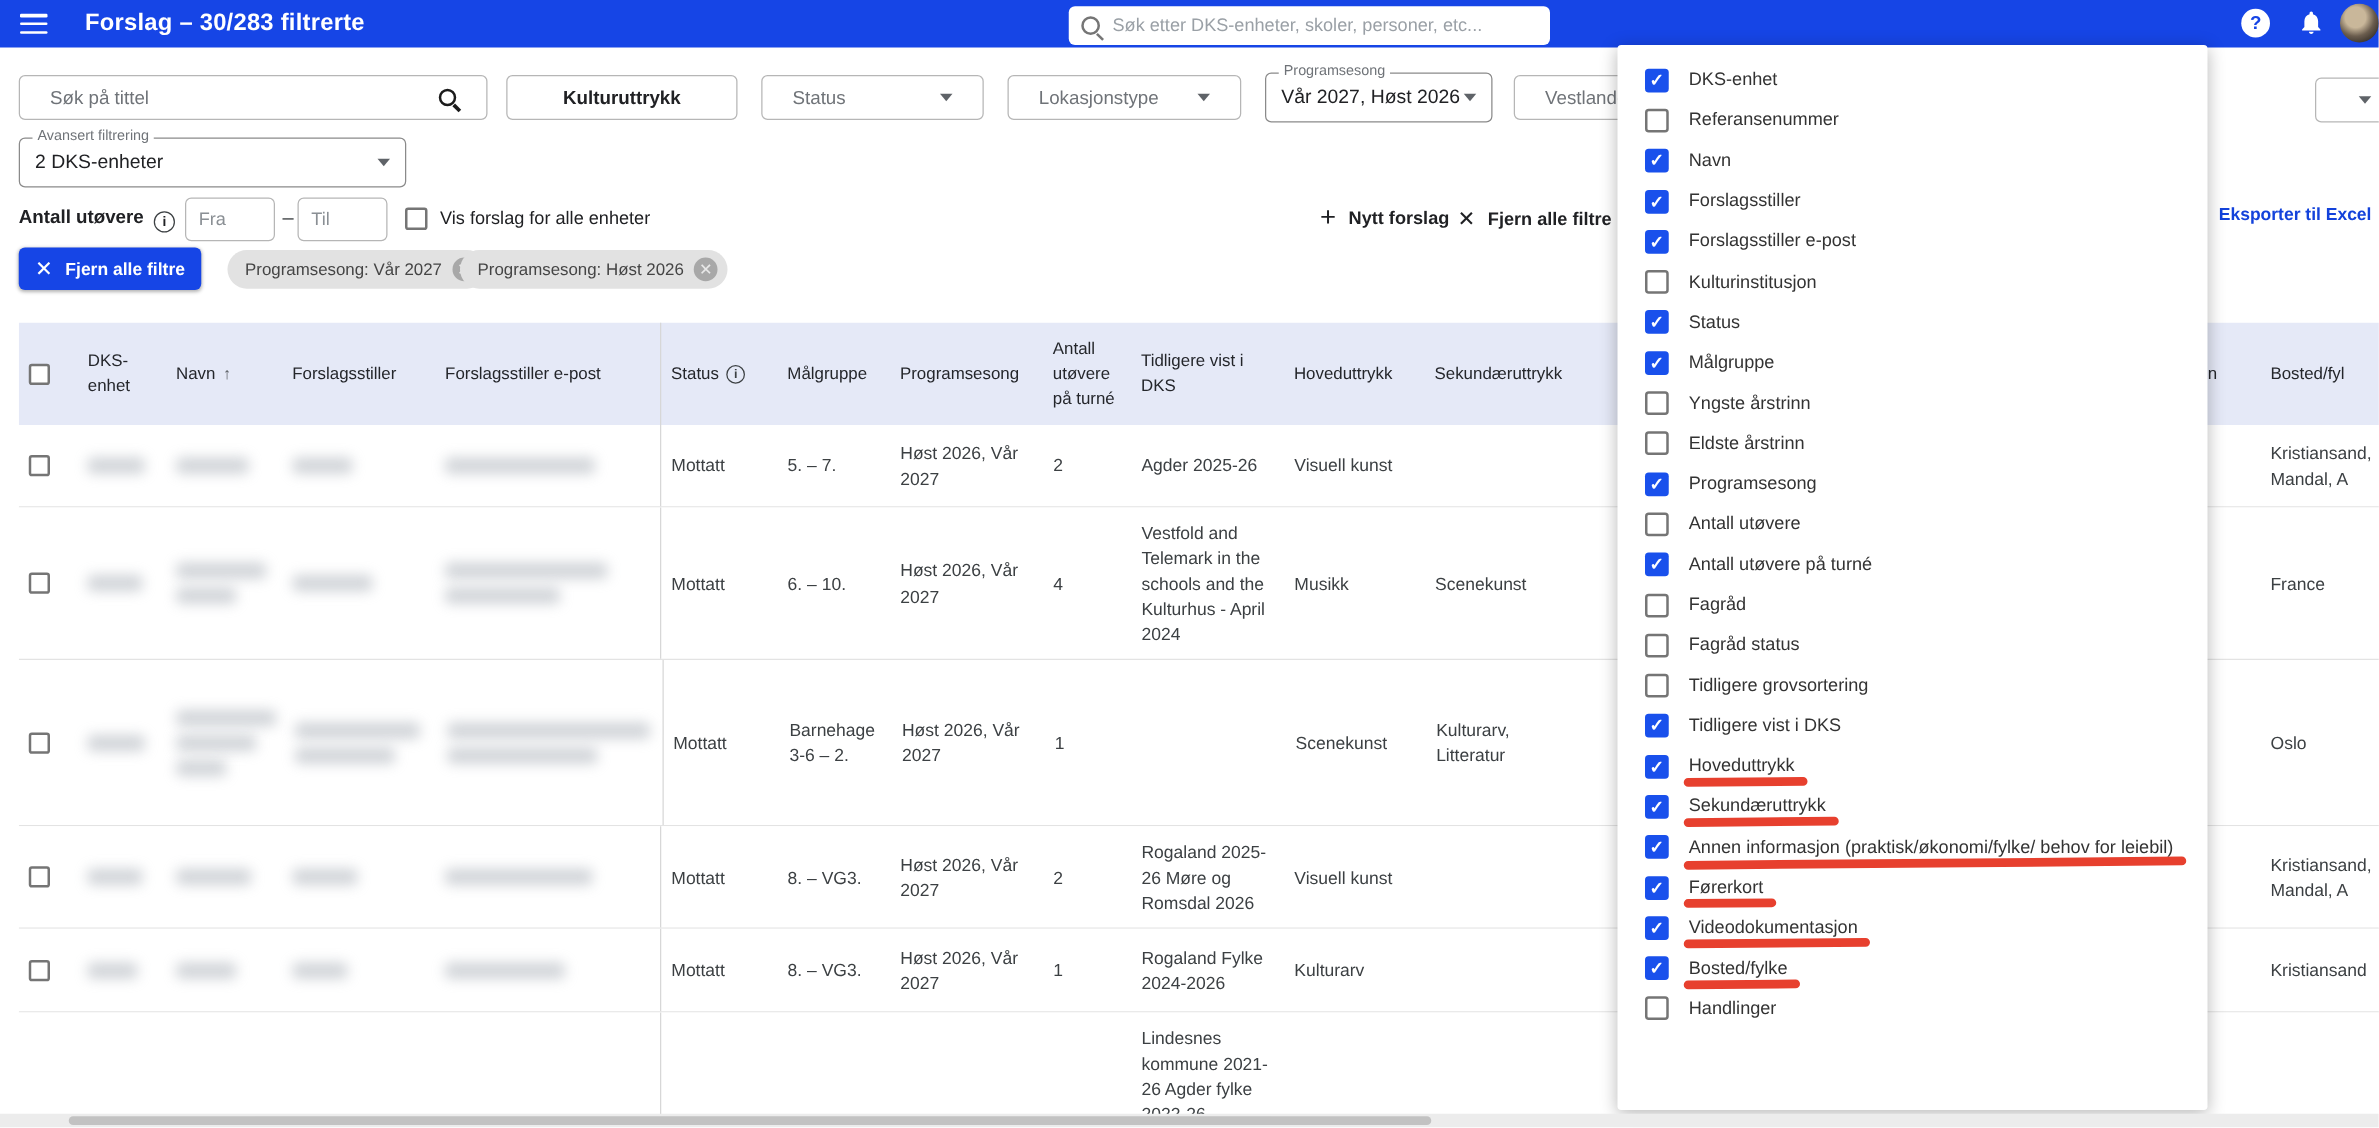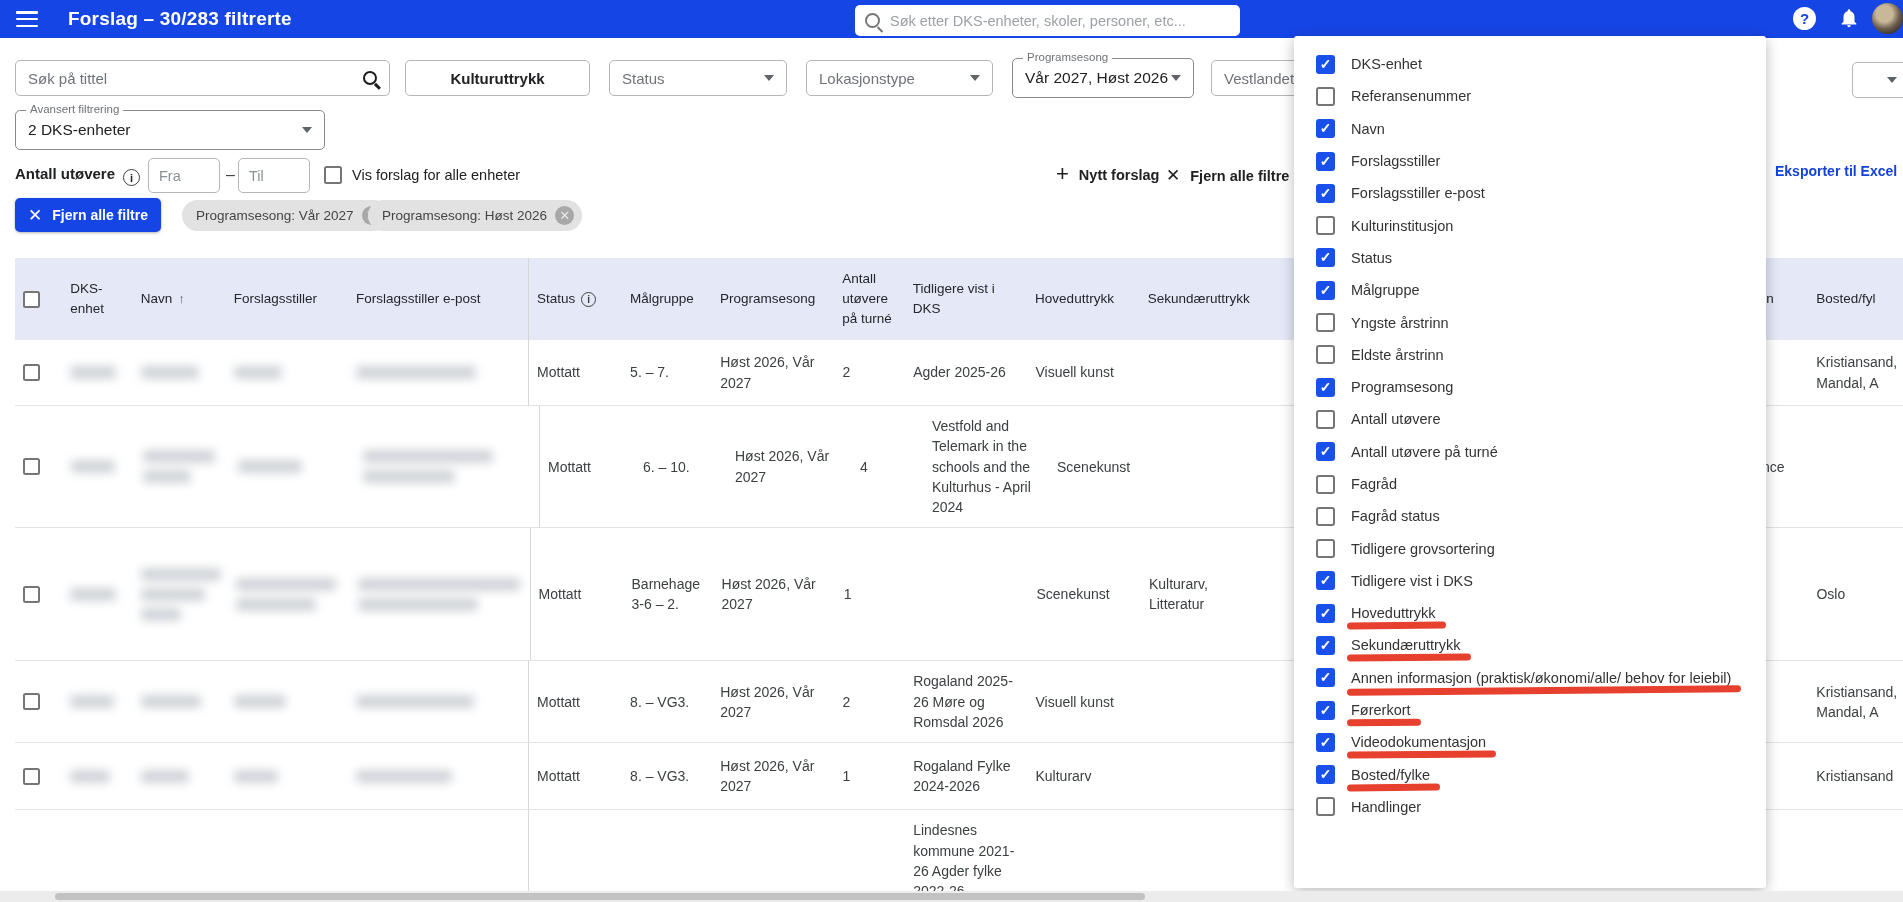--- a/index.html
+++ b/index.html
@@ -24,21 +24,21 @@
   .help-circle { position:absolute; left:1793px; top:7px; width:23px; height:23px; background:#fff;
                  border-radius:50%; color:#1645e6; font-weight:bold; font-size:15px; text-align:center;
                  line-height:23px; }
   .bell { position:absolute; left:1838px; top:7px; width:22px; height:22px; }
   .bell svg { width:22px; height:22px; fill:#fff; }
   .avatar { position:absolute; left:1872px; top:3px; width:31px; height:31px; border-radius:50%;
             background:radial-gradient(circle at 40% 35%, #c9b79a 0 30%, #6b5d4e 55%, #23201c 90%); }
 
   
   .field { position:absolute; height:36px; border:1px solid #b6b6b6; border-radius:5px; background:#fff;
-           display:flex; align-items:center; padding:0 12px; font-size:15px; }
+           display:flex; align-items:center; padding:0 24px; font-size:15px; }
   .field .lbl { color:#6f7378; }
   .caret { width:0; height:0; border-left:5px solid transparent; border-right:5px solid transparent;
            border-top:6px solid #5f6368; margin-left:auto; }
   .mag-black { width:14px; height:14px; border:2.5px solid #1b1b1b; border-radius:50%; position:relative;
                margin-left:auto; flex:none; }
   .mag-black:after { content:""; position:absolute; width:2.5px; height:7px; background:#1b1b1b;
                transform:rotate(-45deg); left:11px; top:10px; }
   .outlined { position:absolute; height:40px; border:1px solid #8a8a8a; border-radius:5px; background:#fff;
               display:flex; align-items:center; padding:0 12px; font-size:15.5px; }
   .outlined .float { position:absolute; top:-8px; left:10px; background:#fff; padding:0 4px;
@@ -297,20 +297,21 @@
             <div class="blobs">
               <div class="blob" style="width:130px;"></div>
               <div class="blob" style="width:92px;"></div>
             </div>
           </div>
           <div class="td" style="width:95px;">Mottatt</div>
           <div class="td" style="width:92px;">6. – 10.</div>
           <div class="td" style="width:125px;">Høst 2026, Vår 2027</div>
           <div class="td" style="width:72px;">4</div>
           <div class="td" style="width:125px;">Vestfold and Telemark in the schools and the Kulturhus - April 2024</div>
+          <div class="td" style="width:115px;">Musikk</div>
           <div class="td" style="width:120px;">Scenekunst</div>
           <div class="td" style="width:476px;"></div>
           <div class="td" style="width:88px;"></div>
           <div class="td" style="width:150px;">France</div>
         </div>
         <div class="trow" style="min-height: 133px;">
           <div class="td" style="width:48px;">
             <span class="cb" style="width:17px;height:17px;"></span>
           </div>
           <div class="td" style="width:72px;">
@@ -510,21 +511,21 @@
       <div class="pitem">
         <span class="pcb on"></span>
         <span class="plabel underlined">Hoveduttrykk</span>
       </div>
       <div class="pitem">
         <span class="pcb on"></span>
         <span class="plabel underlined">Sekundæruttrykk</span>
       </div>
       <div class="pitem">
         <span class="pcb on"></span>
-        <span class="plabel underlined">Annen informasjon (praktisk/økonomi/alle/ behov for leiebil)</span>
+        <span class="plabel underlined">Annen informasjon (praktisk/økonomi/fylke/ behov for leiebil)</span>
       </div>
       <div class="pitem">
         <span class="pcb on"></span>
         <span class="plabel underlined">Førerkort</span>
       </div>
       <div class="pitem">
         <span class="pcb on"></span>
         <span class="plabel underlined">Videodokumentasjon</span>
       </div>
       <div class="pitem">

